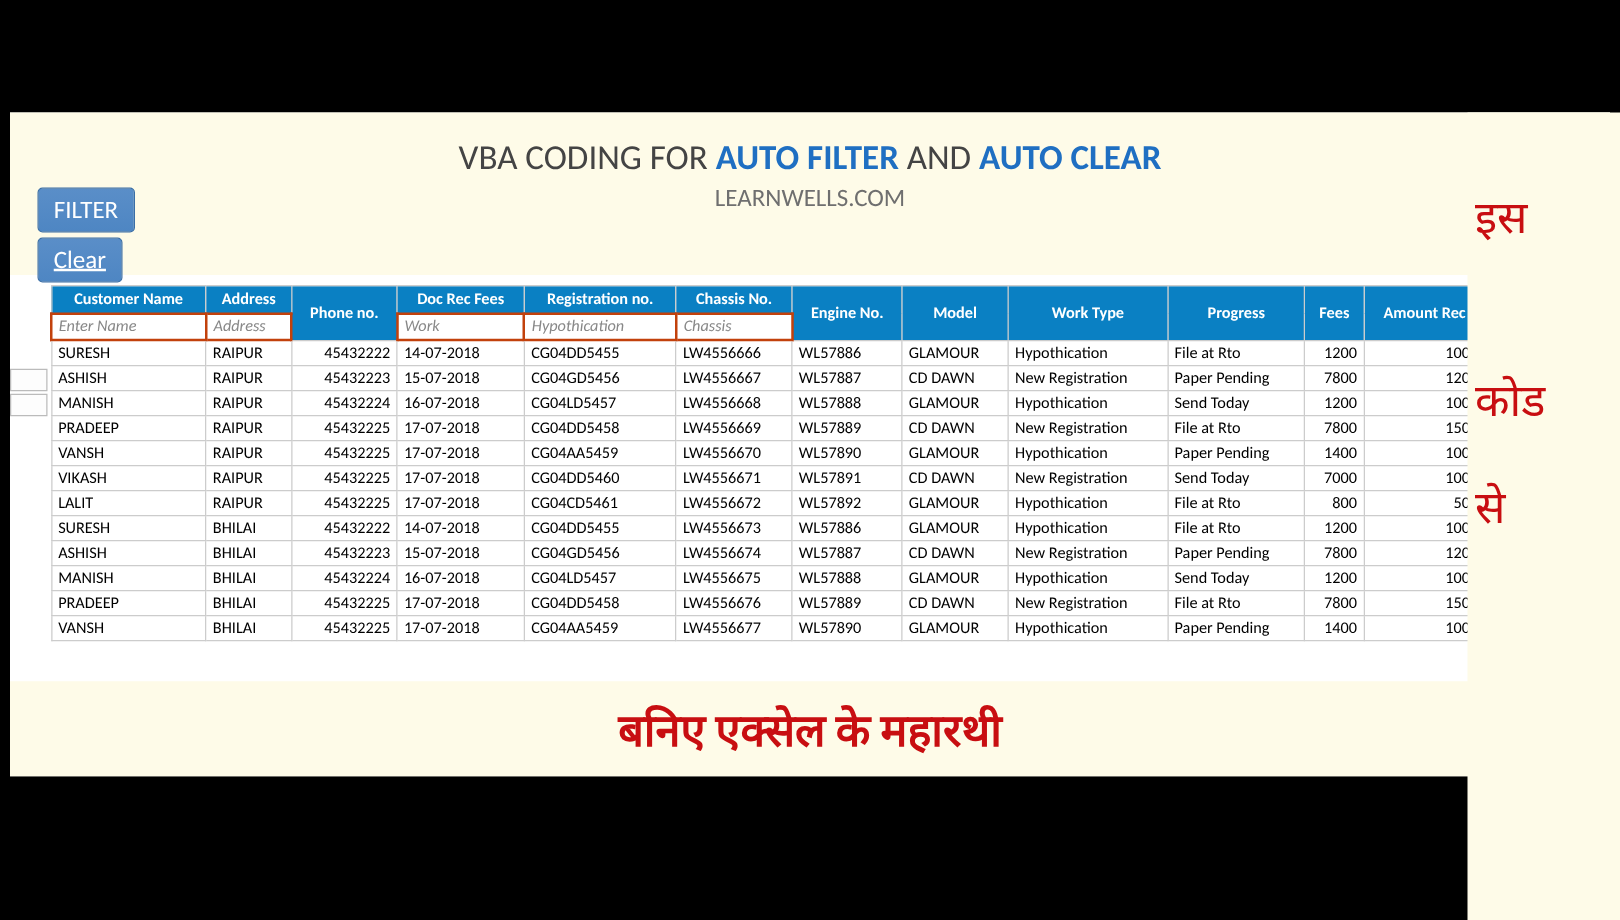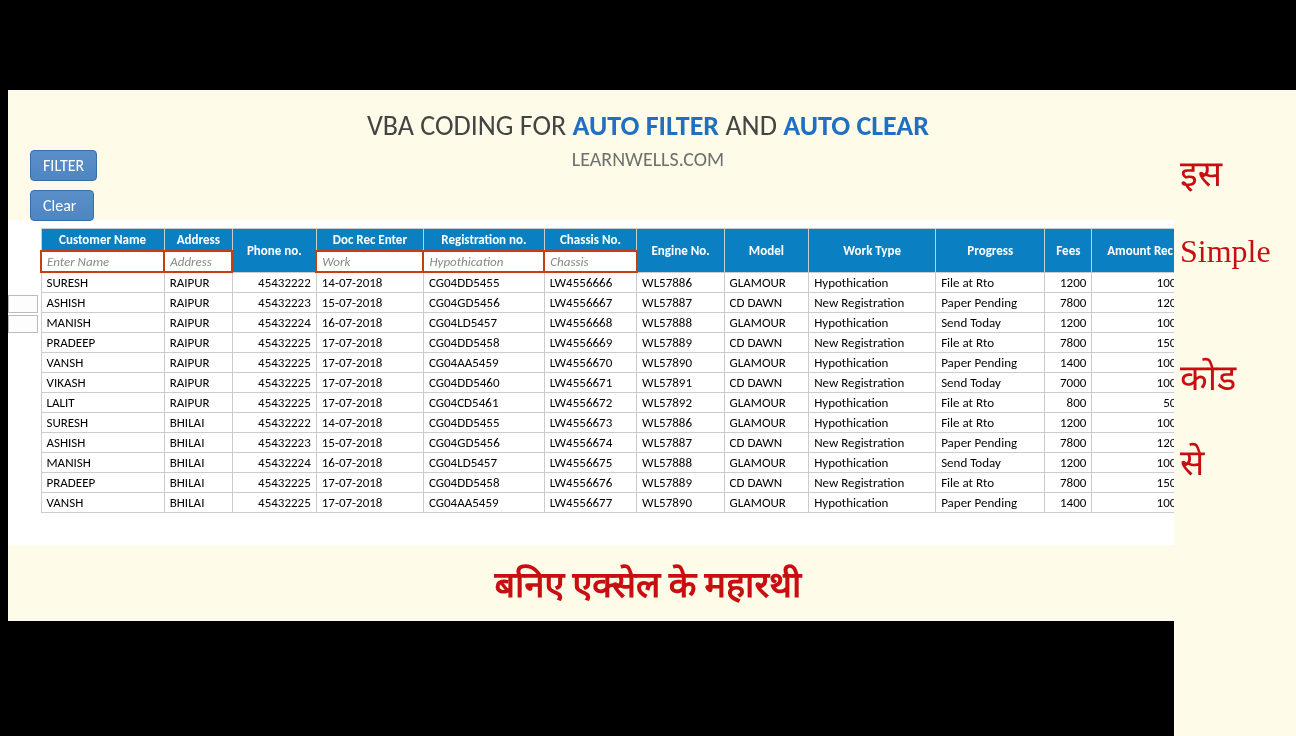--- a/index.html
+++ b/index.html
@@ -3,23 +3,23 @@
 <meta charset="utf-8">
 <style>
   * { box-sizing: border-box; margin: 0; padding: 0; }
   body { font-family: Calibri, Arial, sans-serif; background: #000; width: 1296px; height: 736px; position: relative; }
   .frame { position: absolute; left: 8px; top: 90px; width: 1280px; height: 531px; background: #fff; }
   .yellowtop { background: #fefbe8; height: 130px; position: relative; }
   .title { text-align: center; font-size: 28px; color: #444; padding-top: 18px; font-weight: 400; }
   .title .blue { color: #1f6fc2; font-weight: 700; }
   .subtitle { text-align: center; color: #6f6f6f; font-size: 20px; margin-top: 4px; }
   .rto { text-align: center; font-family: 'Arial Black', Impact, sans-serif; font-weight: 900; letter-spacing: 6px; font-size: 26px; color: #c80e11; margin-top: 6px; }
-  .btn { position: absolute; left: 22px; background: linear-gradient(#5a8ec8, #4e86c3); color: #fff; border: 1px solid #3a6ea6; border-radius: 4px; padding: 5px 12px; font-size: 16px; font-family: Calibri, Arial; cursor: pointer; min-width: 64px; text-align: left; }
+  .btn { position: absolute; left: 22px; background: linear-gradient(#5a8ec8, #4e86c3); color: #fff; border: 1px solid #3a6ea6; border-radius: 4px; padding: 5px 12px; font-size: 20px; font-family: Calibri, Arial; cursor: pointer; min-width: 64px; text-align: left; }
   .btn.filter { top: 60px; }
-  .btn.clear { top: 100px; }
+  .btn.clear { top: 100px; text-decoration: underline; }
   .sheet { padding: 8px 32px 8px 32px; }
   table { border-collapse: collapse; width: 100%; font-size: 13px; padding-left: 31px; }
   th { background: #0a80c3; color: #fff; font-weight: 700; text-align: center; padding: 3px 5px; border: 1px solid #ccc; white-space: nowrap; }
   .filterrow td { background: #fff; font-style: italic; color: #888; border: 2px solid #c2410c; padding: 2px 5px; height: 18px; }
   tbody td { border: 1px solid #ccc; padding: 2px 5px; white-space: nowrap; }
   .num { text-align: right; }
   .bottombar { background: #fefbe8; position: absolute; left: 0; bottom: 0; width: 100%; height: 76px; display: flex; align-items: center; justify-content: center; }
   .hindi { font-size: 36px; color: #c80e11; font-weight: 700; }
   .side { position: absolute; right: 0; top: 90px; width: 122px; height: 660px; background: #fefbe8; display: flex; flex-direction: column; justify-content: flex-start; padding-top: 40px; }
   .side span { color: #c80e11; font-size: 36px; margin: 18px 6px; text-align: left; }
@@ -39,21 +39,21 @@
     <button class="btn clear">Clear</button>
   </div>
 
   <div class="sheet">
     <table>
       <thead>
         <tr id="hdr">
             <th>Customer Name</th>
             <th>Address</th>
             <th rowspan="2">Phone no.</th>
-            <th>Doc Rec Enter</th>
+            <th>Doc Rec Fees</th>
             <th>Registration no.</th>
             <th>Chassis No.</th>
             <th rowspan="2">Engine No.</th>
             <th rowspan="2">Model</th>
             <th rowspan="2">Work Type</th>
             <th rowspan="2">Progress</th>
             <th rowspan="2">Fees</th>
             <th rowspan="2">Amount Rec</th>
             <th rowspan="2">Balance</th>
           </tr>
@@ -252,19 +252,18 @@
     </table>
   </div>
 
   <div class="bottombar">
     <span class="hindi">बनिए एक्सेल के महारथी</span>
   </div>
 </div>
 
 <div class="side">
   <span>इस</span>
-  <span class="simple">Simple</span>
-  <span style="margin-top:64px">कोड</span>
+  <span style="margin-top:80px">कोड</span>
   <span>से</span>
 </div>
 
 <div class="rowmark" style="top:295px"></div>
 <div class="rowmark" style="top:315px"></div>
 
 </body></html>

